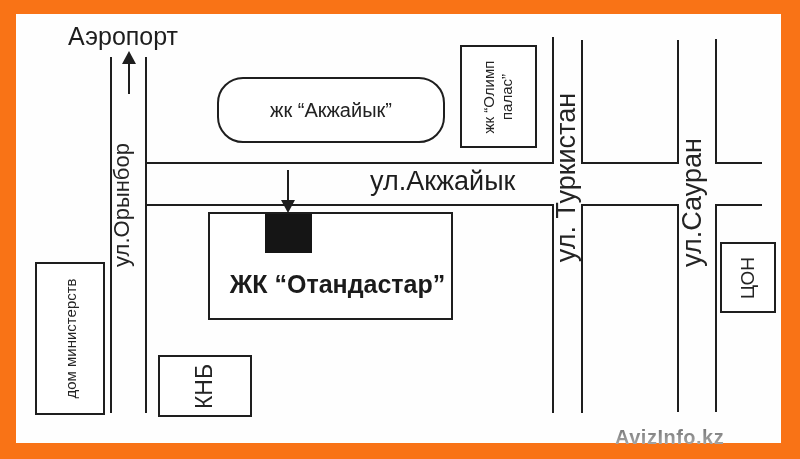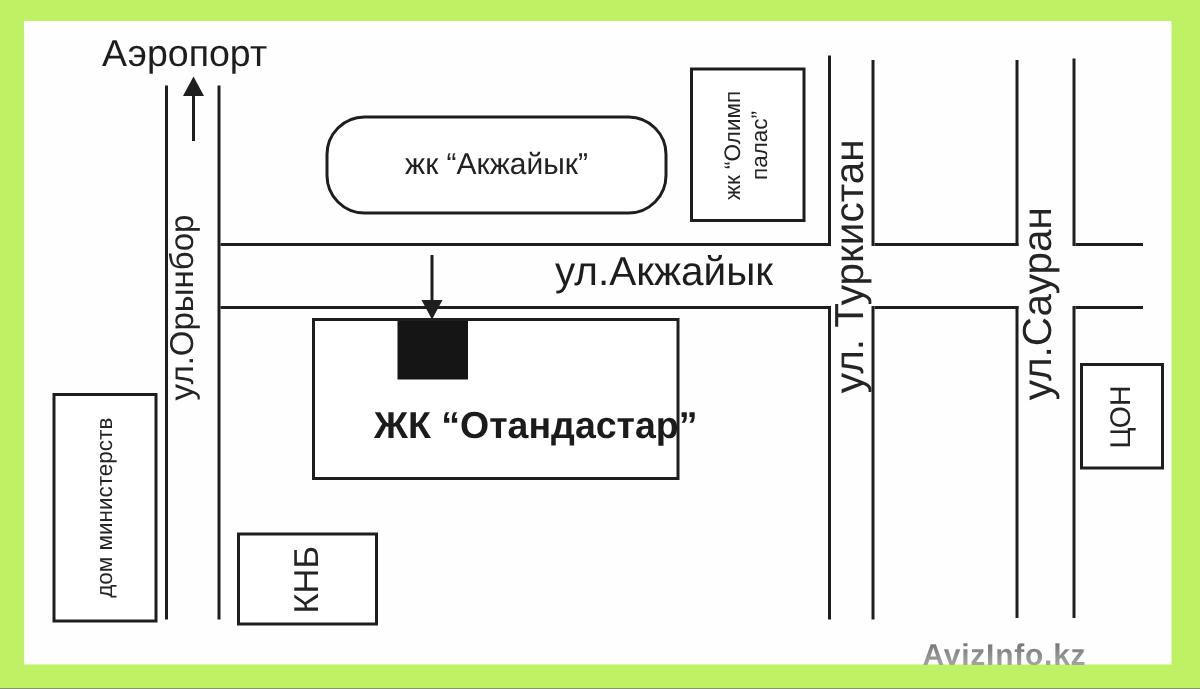--- a/index.html
+++ b/index.html
@@ -1,17 +1,17 @@
 <!DOCTYPE html>
 <html><head>
 <meta charset="utf-8">
 <style>
   html,body{margin:0;padding:0;background:#444;}
   .wrap{
-    position:relative;width:800px;height:459px;background:#bef264;
+    position:relative;width:800px;height:459px;background:#f97316;
     font-family:"Liberation Sans",sans-serif;overflow:hidden;color:#222;
   }
   .canvas{position:absolute;left:16px;top:14px;width:765px;height:429px;background:#fefefe;}
   .ln{position:absolute;background:#1e1e1e;}
   .bld{
     position:absolute;background:#fff;border:2px solid #1e1e1e;box-sizing:border-box;
     display:flex;align-items:center;justify-content:center;
   }
   .rot{transform:rotate(-90deg);white-space:nowrap;color:#242424;}
   .lbl{position:absolute;display:flex;align-items:center;justify-content:center;}
@@ -58,21 +58,21 @@
   .turk-lbl .rot{font-size:27px;}
   .saur-lbl{left:677px;top:127px;width:30px;height:150px;}
   .saur-lbl .rot{font-size:27px;}
 
   
   .akzhaiyk{left:217px;top:77px;width:228px;height:66px;font-size:20px;border-radius:26px;}
   .olimp{left:460px;top:45px;width:77px;height:103px;}
   .olimp .rot{font-size:15px;line-height:18px;text-align:center;}
   .otandastar{left:208px;top:212px;width:245px;height:108px;display:block;}
   .marker{position:absolute;left:55px;top:0;width:47px;height:39px;background:#151515;}
-  .otandastar-lbl{position:absolute;left:0;right:-14px;top:56px;text-align:right;font-weight:bold;font-size:25px;color:#1b1b1b;}
+  .otandastar-lbl{position:absolute;left:0;right:-14px;top:56px;text-align:center;font-weight:bold;font-size:25px;color:#1b1b1b;}
   .ministries{left:35px;top:262px;width:70px;height:153px;}
   .ministries .rot{font-size:15px;}
   .knb{left:158px;top:355px;width:94px;height:62px;}
   .knb .rot{font-size:23px;}
   .tson{left:720px;top:242px;width:56px;height:71px;}
   .tson .rot{font-size:19px;}
 
   
   .watermark{
     position:absolute;left:615px;top:426px;font-size:20px;font-weight:bold;letter-spacing:0.5px;

